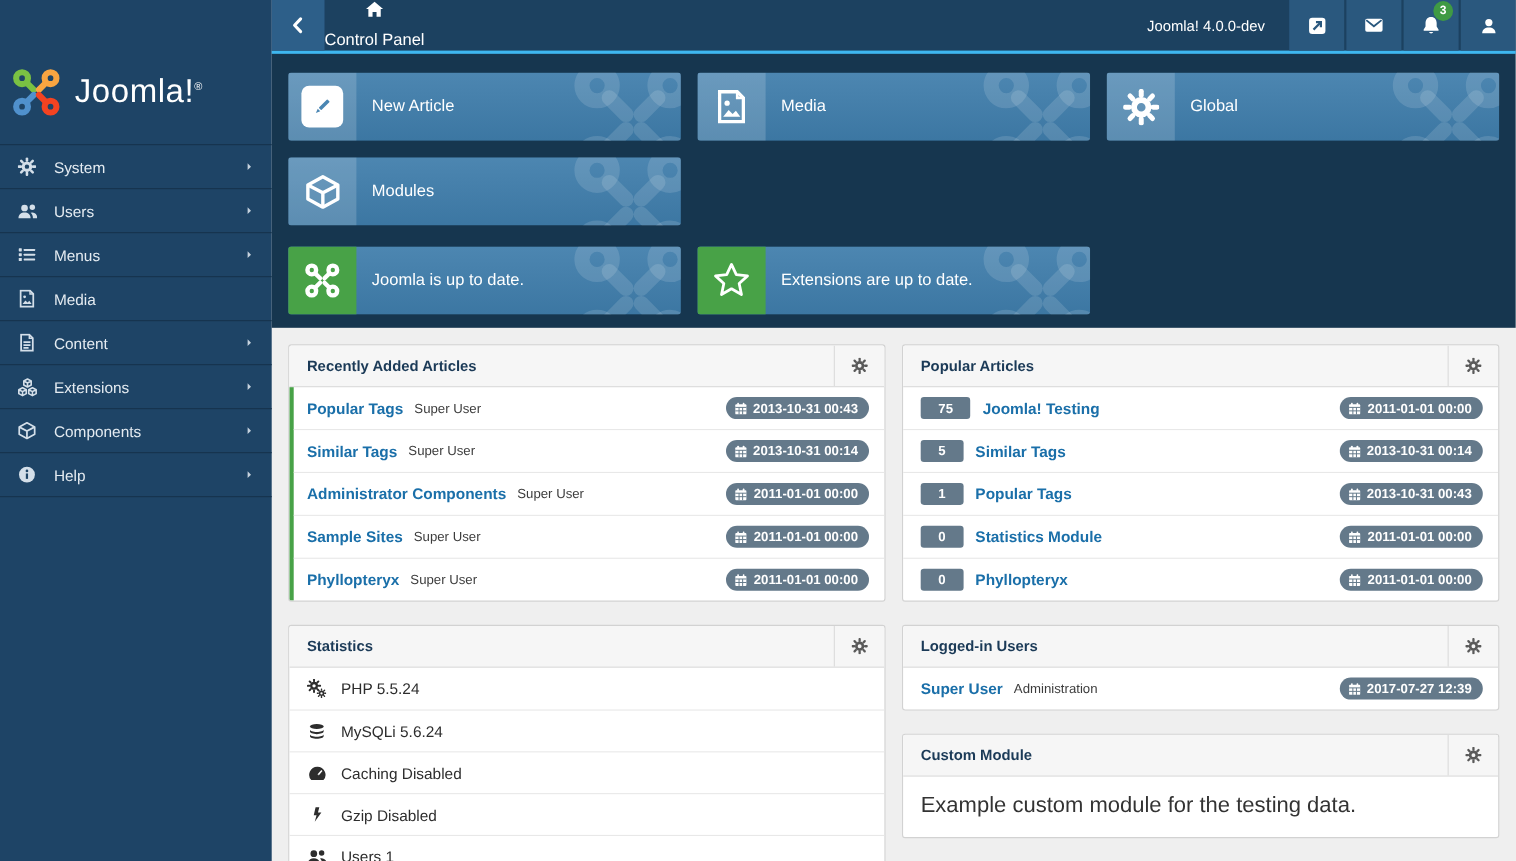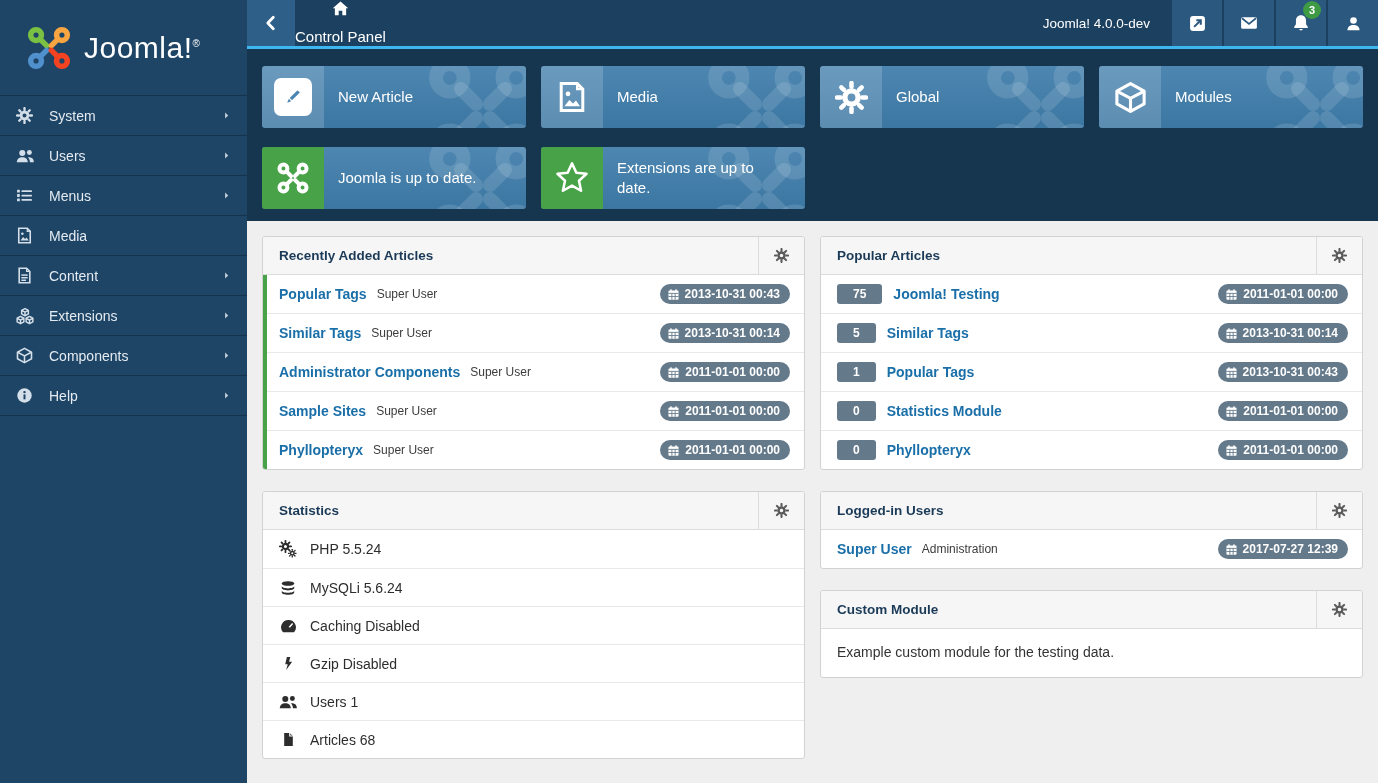--- a/index.html
+++ b/index.html
@@ -6,21 +6,21 @@
   html,body { width:1378px; height:783px; overflow:hidden; }
   body {
     font-family: "Liberation Sans", sans-serif;
     background:#efefef;
     color:#333;
   }
   .app { display:flex; width:1378px; height:783px; }
 
   
   .sidebar { width:247px; flex:0 0 247px; background:#1e4466; height:100%; }
-  .logo-block { height:95px; display:flex; align-items:center; padding-left:26px; gap:12px; }
+  .logo-block { height:95px; display:flex; align-items:center; padding-left:10px; gap:12px;margin-top:36px; }
   .logo-text { color:#fff; font-size:30px; letter-spacing:0.5px; }
   .logo-text sup { font-size:10px; }
   .menu { border-top:1px solid #16334d; }
   .menu-item {
     display:flex; align-items:center; height:40px; padding:0 16px;
     border-bottom:1px solid #16334d; color:#e4ebf1; font-size:14px; cursor:pointer;
   }
   .menu-icon { width:20px; height:17px; margin-right:13px; color:#d4dfe9; display:flex; align-items:center; }
   .menu-chevron { margin-left:auto; color:#c6d3de; display:flex; }
 
@@ -36,21 +36,21 @@
   .tb-version { color:#fff; font-size:13.5px; display:flex; align-items:center; margin-right:20px; }
   .tb-btn { width:50px; margin-left:2px; background:#2a587e; color:#fff; display:flex; align-items:center; justify-content:center; position:relative; cursor:pointer; }
   .tb-badge {
     position:absolute; top:1px; right:5px; min-width:18px; height:18px; border-radius:50%;
     background:#3f9a44; color:#fff; font-size:11px; font-weight:bold;
     display:flex; align-items:center; justify-content:center;
   }
 
   
   .hero { background:#16364f; padding:17px 15px 12px; }
-  .tile-row { display:grid; grid-template-columns:repeat(4,1fr); gap:15px; }
+  .tile-row { display:grid; grid-template-columns:repeat(3,1fr); gap:15px; }
   .tile-row + .tile-row { margin-top:19px; }
   .tile {
     height:62px; border-radius:3px; background:#3f7dab;
     background-image:linear-gradient(rgba(255,255,255,0.07), rgba(0,0,0,0.05));
     display:flex; overflow:hidden; position:relative; color:#fff; cursor:pointer;
   }
   .tile-icon { width:62px; flex:0 0 62px; background:rgba(255,255,255,0.17); display:flex; align-items:center; justify-content:center; z-index:1; }
   .tile-icon.green { background:#48a247; }
   .tile-label { align-self:center; padding:0 14px; font-size:15px; line-height:1.35; z-index:1; }
   .tile-watermark { position:absolute; right:-16px; top:-14px; width:118px; height:118px; color:rgba(255,255,255,0.13); z-index:0; }
@@ -73,21 +73,21 @@
     margin-left:auto; background:#64798a; color:#fff; font-size:12px; font-weight:bold;
     border-radius:20px; padding:3px 10px 3px 7px; display:flex; align-items:center; gap:5px; white-space:nowrap;
   }
   .count-badge {
     background:#64798a; color:#fff; font-size:12px; font-weight:bold; border-radius:3px;
     padding:3px 16px; min-width:24px; text-align:center; margin-right:11px;
   }
   .stat-row { display:flex; align-items:center; gap:13px; padding:9px 16px; min-height:38px; font-size:14px; color:#2d2d2d; }
   .stat-row + .stat-row { border-top:1px solid #e8e8e8; }
   .stat-icon { width:18px; display:flex; align-items:center; justify-content:center; color:#2d2d2d; }
-  .custom-body { padding:15px 16px 17px; font-size:14px; color:#333; }
+  .custom-body { padding:15px 16px 17px; font-size:20px; color:#333; }
 </style>
 </head>
 <body>
 
 <svg width="0" height="0" style="position:absolute">
   <defs>
     <symbol id="i-joomla" viewBox="0 0 48 48">
       <g fill="none" stroke="currentColor" stroke-width="5.6" stroke-linecap="round">
         <circle cx="10.5" cy="10.5" r="5.6"></circle>
           <line x1="15" y1="15" x2="21.2" y2="21.2"></line>

